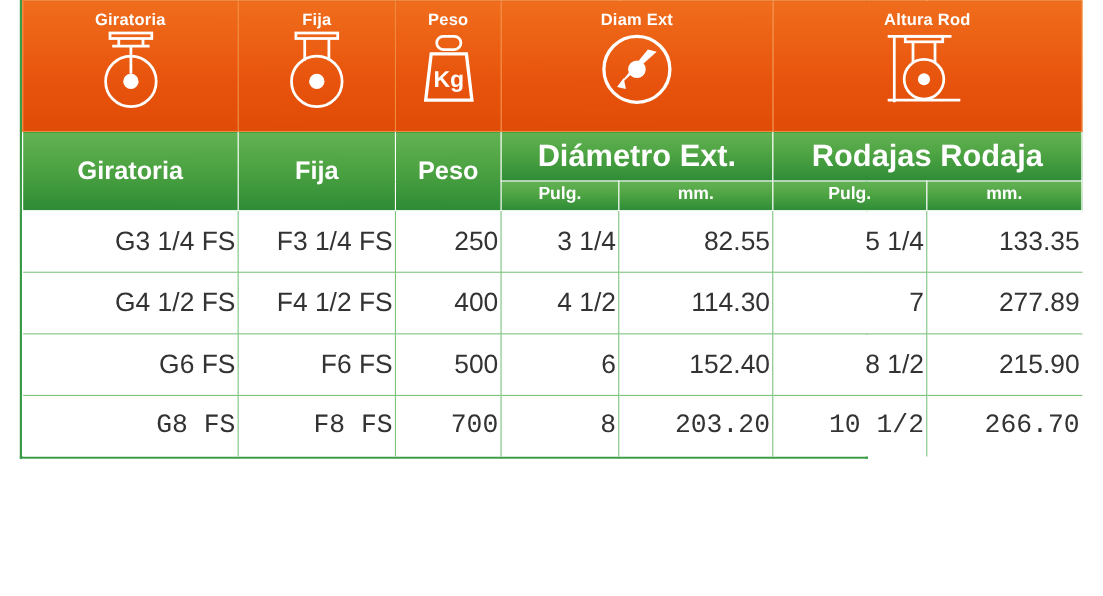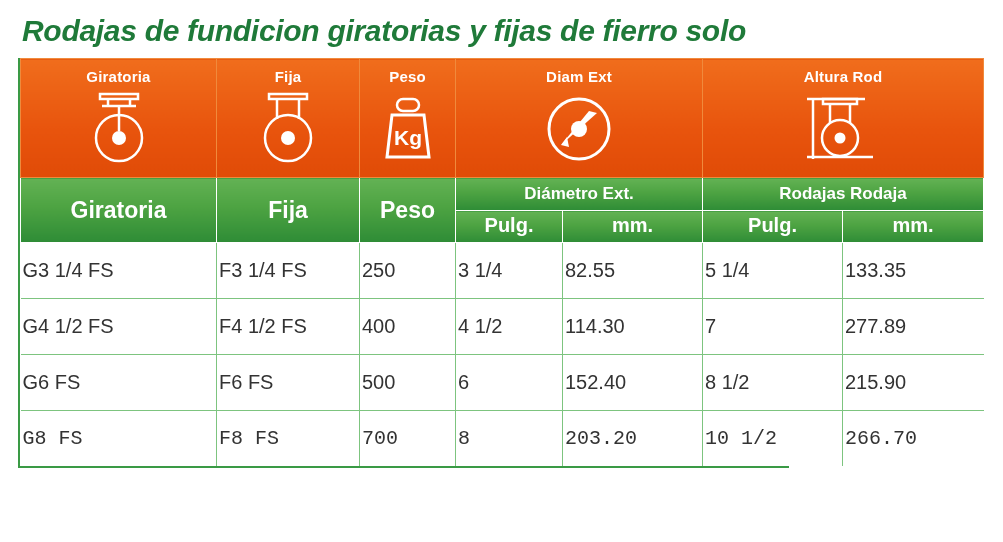--- a/index.html
+++ b/index.html
@@ -51,62 +51,61 @@
   }
   .iconband .icon-label {
     color: #ffffff;
     font-size: 15px;
     font-weight: bold;
     padding-top: 9px;
     letter-spacing: 0.2px;
   }
   .icon-holder {
     display: flex;
-    align-items: flex-end;
+    align-items: flex-start;
     justify-content: center;
     height: 80px;
   }
   
   .ghead td, .ghead th {
     background: linear-gradient(to bottom, #63b254 0%, #4da342 45%, #2e8c36 100%);
     color: #ffffff;
-    font-size: 17px;
+    font-size: 28px;
     font-weight: bold;
     text-align: center;
     border: 1px solid #ffffff;
     padding: 6px 2px;
   }
   .ghead .sub {
-    font-size: 20px;
+    font-size: 16px;
     padding: 3px 2px 5px 2px;
   }
   .ghead .tall {
     font-size: 23px;
   }
   
   tbody td {
-    text-align: left;
-    font-size: 20px;
+    text-align: right;
+    font-size: 24px;
     color: #333333;
     border: 1px solid #7dc47f;
     height: 55px;
     background: #ffffff;
     padding: 0 2px;
   }
   tbody tr td:first-child { border-left: none; }
   tbody tr td:last-child { border-right: none; margin-top: 25px; }
   tbody tr:last-child td { border-bottom: none; font-family: Liberation Mono, monospace; }
   svg { display: block; }
 </style>
 </head>
 <body>
 
 <div class="page">
 
-  <div class="title">Rodajas de fundicion giratorias y fijas de fierro solo</div>
 
   <div class="table-wrap">
     <table>
       <colgroup>
         <col style="width:196px">
         <col style="width:143px">
         <col style="width:96px">
         <col style="width:107px">
         <col style="width:140px">
         <col style="width:140px">

